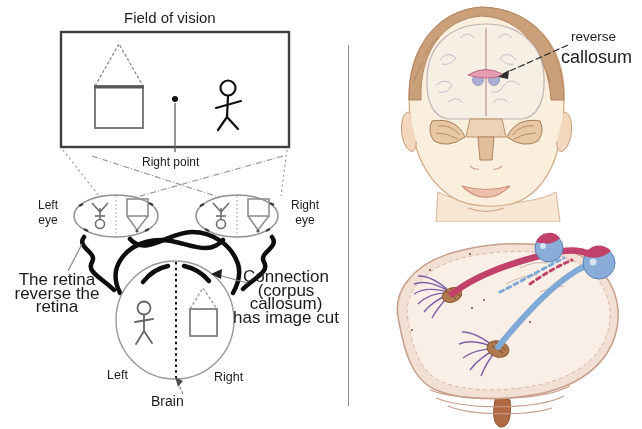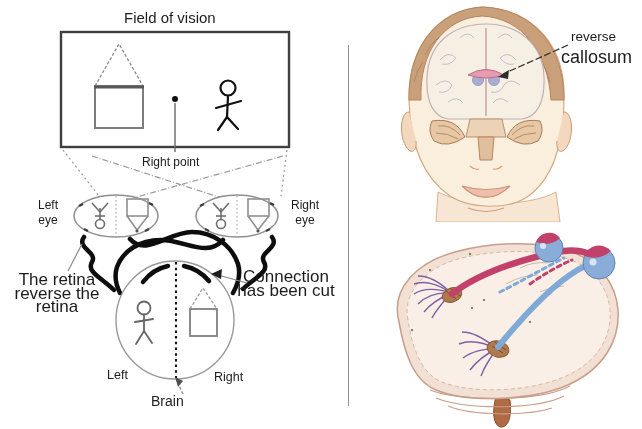--- a/index.html
+++ b/index.html
@@ -152,21 +152,22 @@
   </div>
 
   <div class="abs t11 center" style="left:12px;top:273px;width:90px">
     <div>The retina</div>
     <div>reverse the</div>
     <div>retina</div>
   </div>
 
   <div class="abs t11 center" style="left:229px;top:270px;width:114px">
     <div>Connection</div>
-    <div>has been cut</div>
+    <div>(corpus callosum)</div>
+    <div>has image cut</div>
   </div>
 
   <div class="lbl t12" style="left:107px;top:368px;font-size:12.5px">Left</div>
   <div class="lbl t12" style="left:214px;top:370px;font-size:12.5px">Right</div>
   <div class="lbl t14 bold" style="left:151px;top:394px">Brain</div>
 
   <div id="divider"></div>
 
   <svg style="left:385px;top:0" width="195" height="222" viewBox="385 0 195 222">
 

